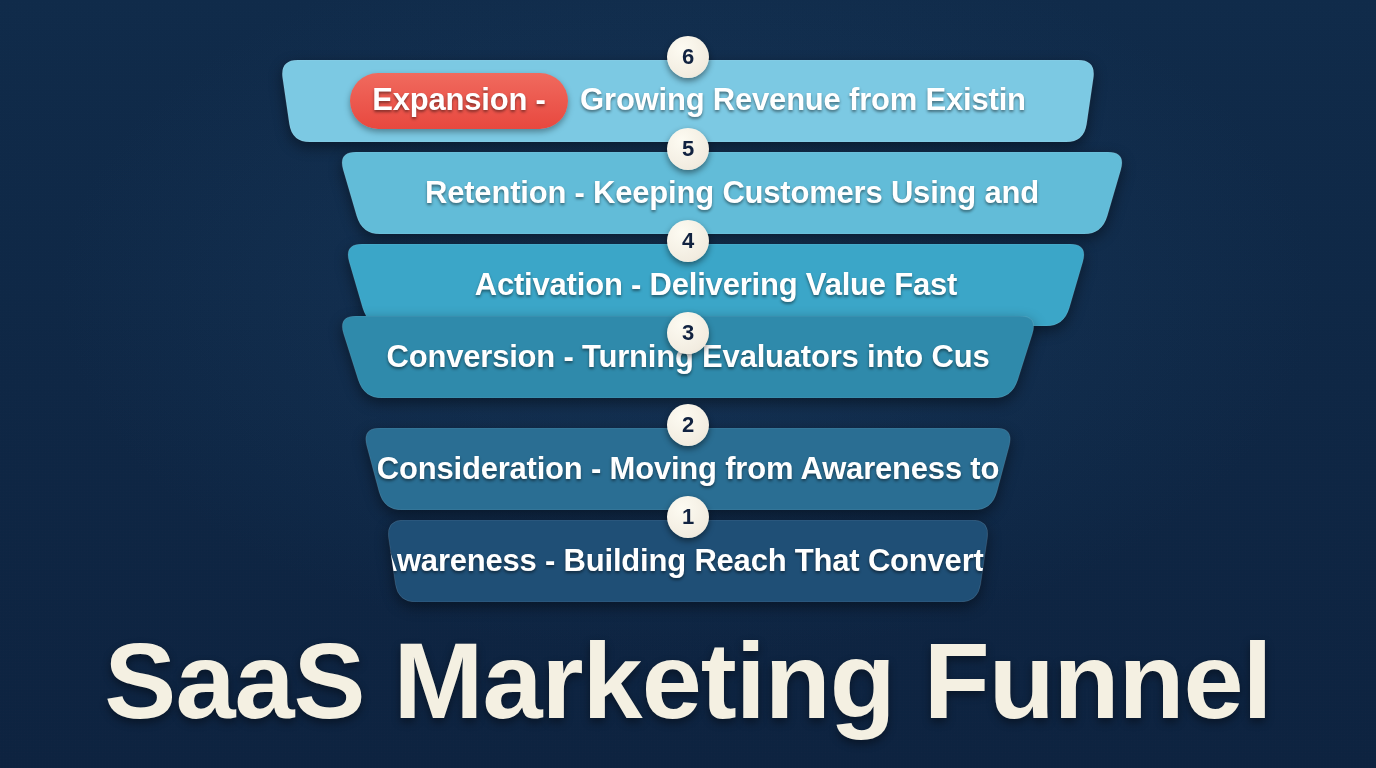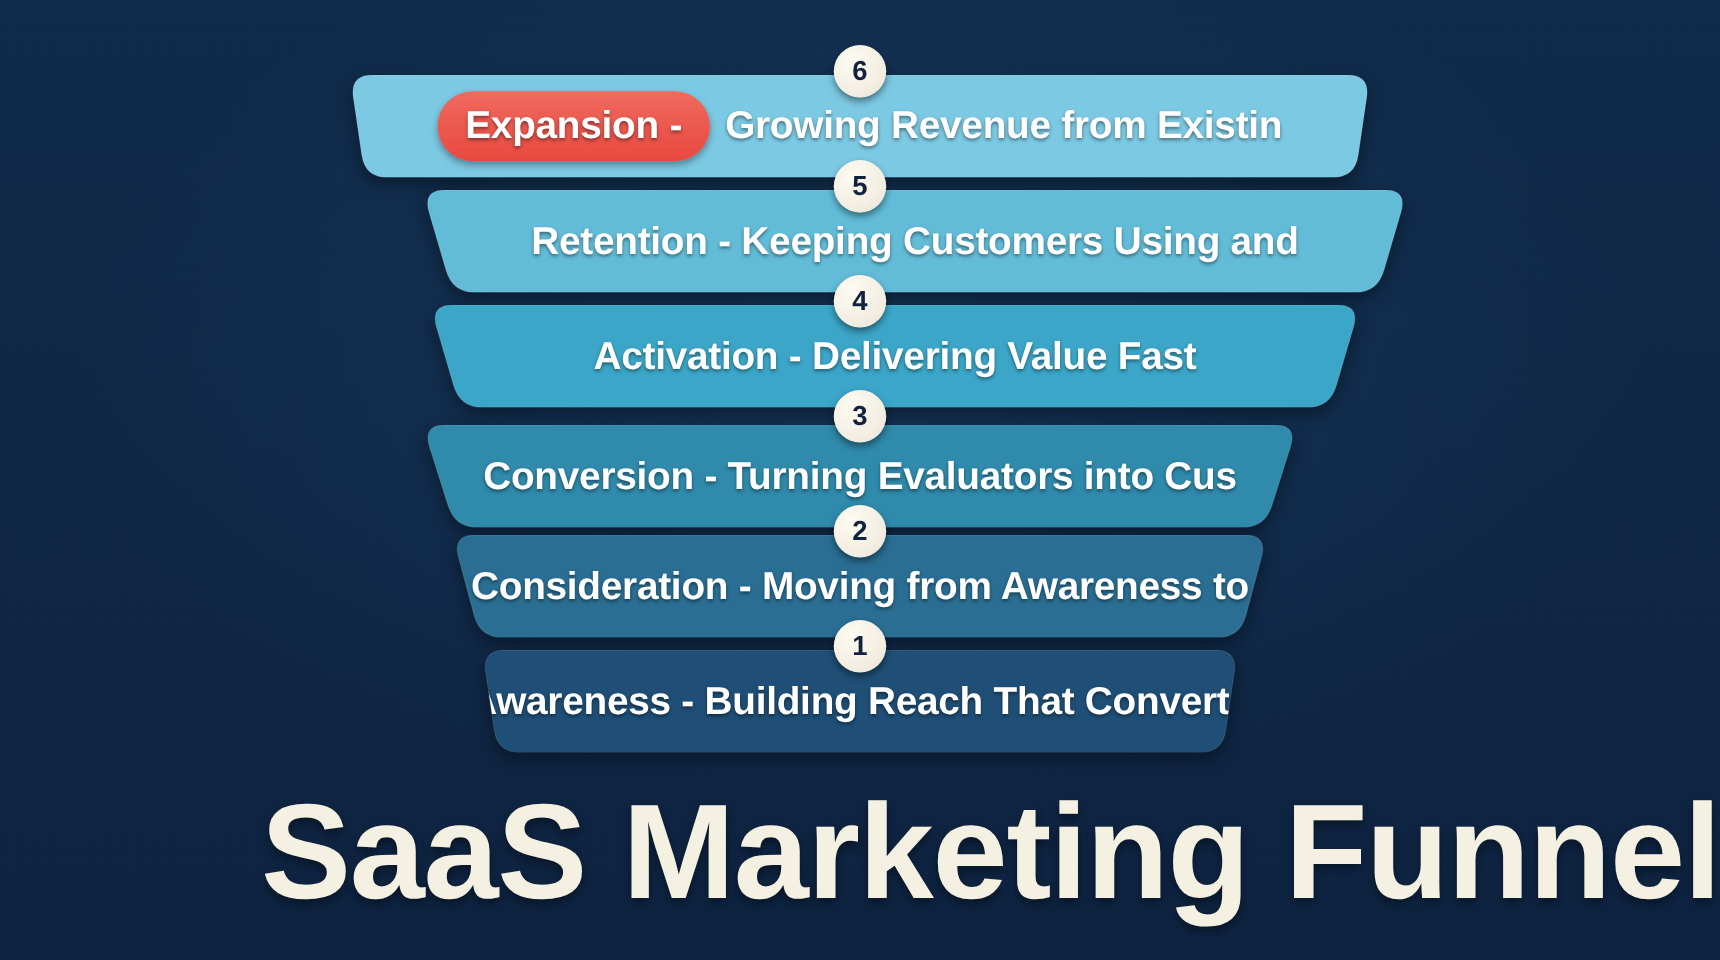--- a/index.html
+++ b/index.html
@@ -112,21 +112,21 @@
     color: #112240;
     z-index: 20;
     left: 667px;
   }
 
   #funnel-title {
     position: absolute;
     left: 0;
     top: 618px;
     width: 1376px;
-    text-align: right;
+    text-align: center;
     color: #f4f0e2;
     font-weight: bold;
     font-size: 108px;
     letter-spacing: -1px;
     text-shadow: 0 4px 8px rgba(0,0,0,0.40);
     white-space: nowrap;
   }
 </style>
 </head>
 <body>
@@ -184,21 +184,21 @@
             </defs>
             <path d="M 334 0 L 1042 0 Q 1060 0 1054.7317073170732 18 L 1041.2682926829268 64 Q 1036 82 1018 82 L 358 82 Q 340 82 334.7317073170732 64 L 321.2682926829268 18 Q 316 0 334 0 Z" fill="url(#g2)"></path>
             <path d="M 334 0 L 1042 0 Q 1060 0 1054.7317073170732 18 L 1041.2682926829268 64 Q 1036 82 1018 82 L 358 82 Q 340 82 334.7317073170732 64 L 321.2682926829268 18 Q 316 0 334 0 Z" fill="none" stroke="rgba(255,255,255,0.10)" stroke-width="1"></path>
           </svg>
         </div>
         <div class="layer-label" style="clip-path: polygon(316px 0px, 1060px 0px, 1036px 82px, 340px 82px);">
           <span class="label-inner"><span>Activation - Delivering Value Fast</span></span>
         </div>
       </div>
       <div class="badge" style="top: 220px;">4</div>
-      <div class="layer" style="top: 340px; border-radius: 23px;">
+      <div class="layer" style="top: 316px; border-radius: 23px;">
         <div class="layer-shape">
           <svg viewBox="0 0 1376 82" xmlns="http://www.w3.org/2000/svg">
             <defs>
               <linearGradient id="g3" x1="0" y1="0" x2="1" y2="0">
                 <stop offset="0%" stop-color="#2f8aab"></stop>
                 <stop offset="55%" stop-color="#2f8aab"></stop>
                 <stop offset="100%" stop-color="#2f8aab"></stop>
               </linearGradient>
             </defs>
             <path d="M 356 0 L 1020 0 Q 1038 0 1032.2926829268292 18 L 1017.7073170731708 64 Q 1012 82 994 82 L 382 82 Q 364 82 358.2926829268293 64 L 343.7073170731707 18 Q 338 0 356 0 Z" fill="url(#g3)"></path>

